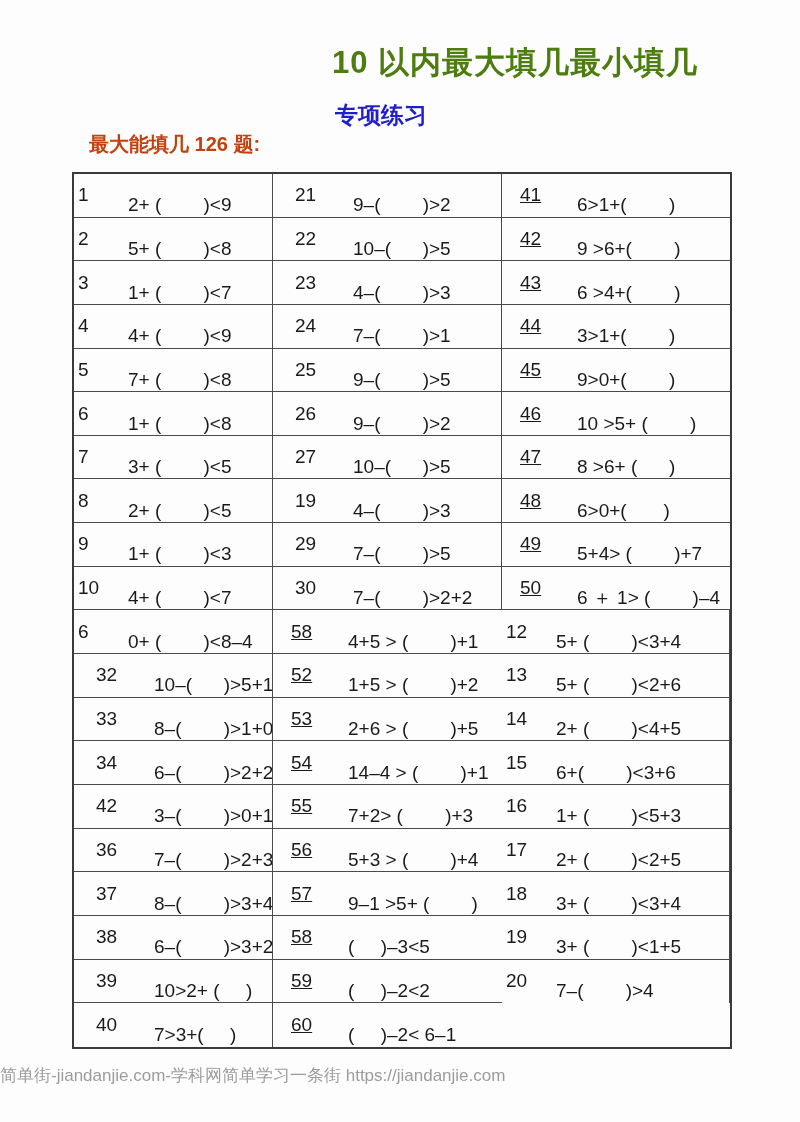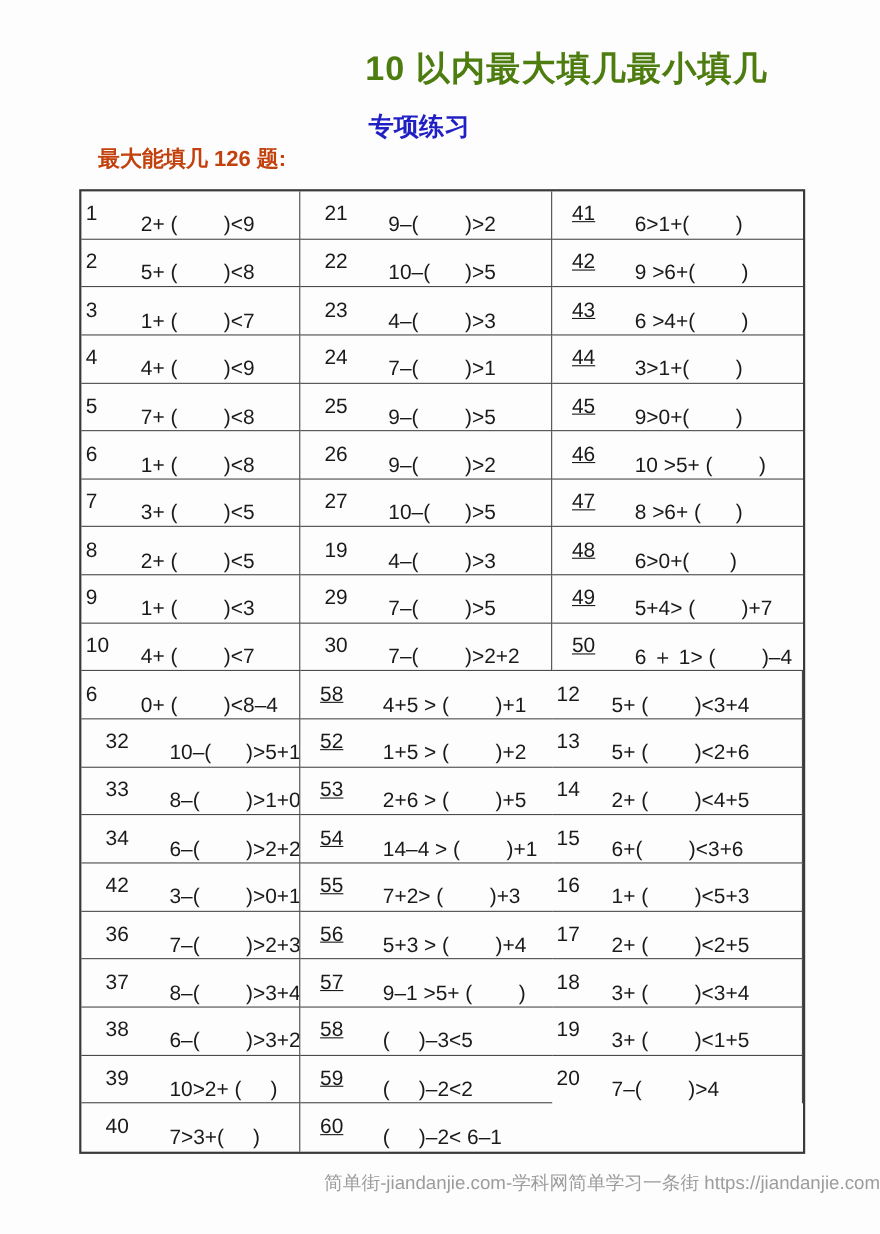--- a/index.html
+++ b/index.html
@@ -71,21 +71,21 @@
   .pnum { display: inline-block; flex: 0 0 auto; }
   .col0 .pnum { width: 50px; }
   .col1 .pnum { width: 58px; }
   .col2 .pnum { width: 57px; text-decoration: underline; }
   .pexpr { white-space: pre; margin-top: 20px; }
   .footer {
     position: absolute;
     left: 0;
     top: 1064px;
     width: 800px;
-    text-align: right;
+    text-align: left;
     font-size: 17px;
     color: #9c9c9c;
   }
 </style>
 </head>
 <body>
 
 <div class="page">
   <div class="title">10 以内最大填几最小填几</div>
   <div class="subtitle">专项练习</div>

